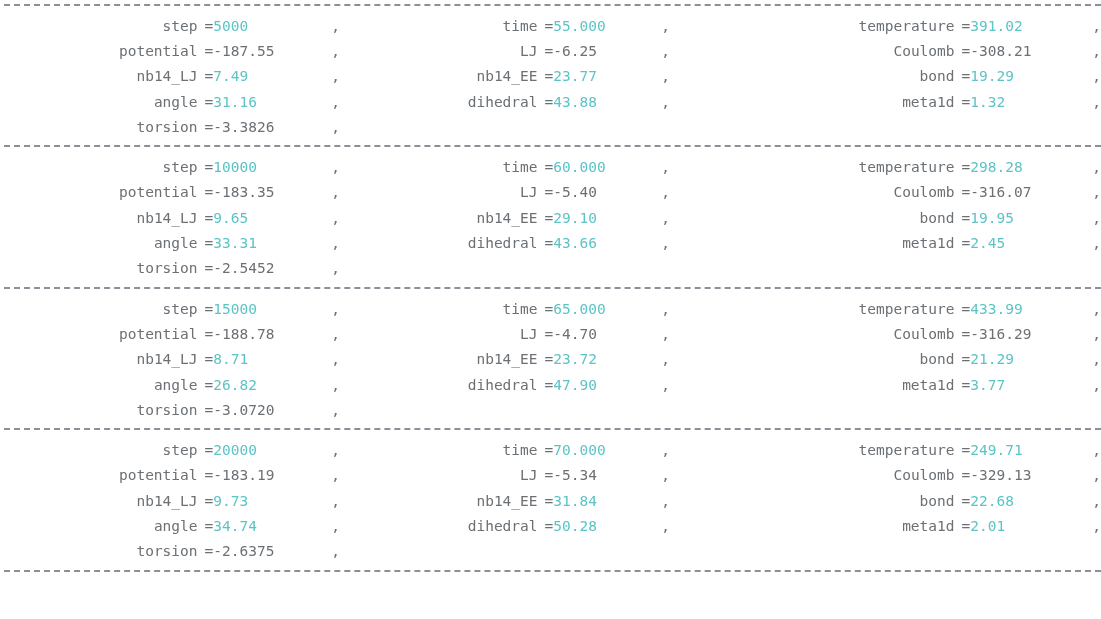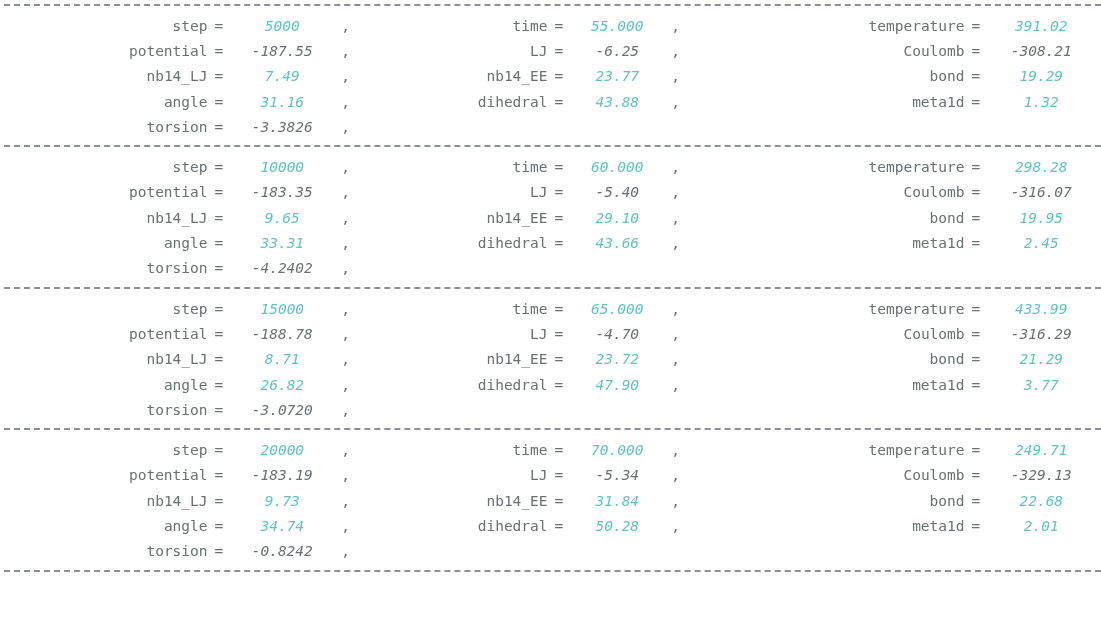--- a/index.html
+++ b/index.html
@@ -67,36 +67,34 @@
     text-align: right;
     color: #6b7075;
     padding-right: 0px;
   }
   .eq {
     color: #6b7075;
     padding: 0 0 0 7px;
   }
   .value {
     flex: 0 0 auto;
-    text-align: center;
+    text-align: left;
     width: 112px;
     color: #5cc3c6;
-    font-style: italic;
   }
   .value.neg { color: #6b7075; }
   .comma { color: #6b7075; }
 
   .pair.c1 .value { width: 118px; }
   .pair.c2 .value { width: 108px; }
   .pair.c3 .value { width: 122px; }
 
   .blockbody {
     padding-top: 3px;
     padding-bottom: 2px;
-    padding-left: 10px;
   }
 </style>
 </head>
 <body>
 
 <div id="console">
   <div id="console-content">
       <div class="sep">
         <div class="dashline" style="border-top-color: rgb(138, 143, 152);"></div>
       </div>
@@ -108,39 +106,39 @@
         <div class="row"><div class="pair c1"><span class="label">torsion</span><span class="eq">=</span><span class="value neg" style="color: rgb(107, 112, 117);">-3.3826</span><span class="comma">,</span></div><div class="pair c2"></div><div class="pair c3"></div></div>
       </div>
       <div class="sep">
         <div class="dashline" style="border-top-color: rgb(138, 143, 152);"></div>
       </div>
       <div class="blockbody">
         <div class="row"><div class="pair c1"><span class="label">step</span><span class="eq">=</span><span class="value" style="color: rgb(92, 195, 198);">10000</span><span class="comma">,</span></div><div class="pair c2"><span class="label">time</span><span class="eq">=</span><span class="value" style="color: rgb(92, 195, 198);">60.000</span><span class="comma">,</span></div><div class="pair c3"><span class="label">temperature</span><span class="eq">=</span><span class="value" style="color: rgb(92, 195, 198);">298.28</span><span class="comma">,</span></div></div>
         <div class="row"><div class="pair c1"><span class="label">potential</span><span class="eq">=</span><span class="value neg" style="color: rgb(107, 112, 117);">-183.35</span><span class="comma">,</span></div><div class="pair c2"><span class="label">LJ</span><span class="eq">=</span><span class="value neg" style="color: rgb(107, 112, 117);">-5.40</span><span class="comma">,</span></div><div class="pair c3"><span class="label">Coulomb</span><span class="eq">=</span><span class="value neg" style="color: rgb(107, 112, 117);">-316.07</span><span class="comma">,</span></div></div>
         <div class="row"><div class="pair c1"><span class="label">nb14_LJ</span><span class="eq">=</span><span class="value" style="color: rgb(92, 195, 198);">9.65</span><span class="comma">,</span></div><div class="pair c2"><span class="label">nb14_EE</span><span class="eq">=</span><span class="value" style="color: rgb(92, 195, 198);">29.10</span><span class="comma">,</span></div><div class="pair c3"><span class="label">bond</span><span class="eq">=</span><span class="value" style="color: rgb(92, 195, 198);">19.95</span><span class="comma">,</span></div></div>
         <div class="row"><div class="pair c1"><span class="label">angle</span><span class="eq">=</span><span class="value" style="color: rgb(92, 195, 198);">33.31</span><span class="comma">,</span></div><div class="pair c2"><span class="label">dihedral</span><span class="eq">=</span><span class="value" style="color: rgb(92, 195, 198);">43.66</span><span class="comma">,</span></div><div class="pair c3"><span class="label">meta1d</span><span class="eq">=</span><span class="value" style="color: rgb(92, 195, 198);">2.45</span><span class="comma">,</span></div></div>
-        <div class="row"><div class="pair c1"><span class="label">torsion</span><span class="eq">=</span><span class="value neg" style="color: rgb(107, 112, 117);">-4.2402</span><span class="comma">,</span></div><div class="pair c2"></div><div class="pair c3"></div></div>
+        <div class="row"><div class="pair c1"><span class="label">torsion</span><span class="eq">=</span><span class="value neg" style="color: rgb(107, 112, 117);">-2.5452</span><span class="comma">,</span></div><div class="pair c2"></div><div class="pair c3"></div></div>
       </div>
       <div class="sep">
         <div class="dashline" style="border-top-color: rgb(138, 143, 152);"></div>
       </div>
       <div class="blockbody">
         <div class="row"><div class="pair c1"><span class="label">step</span><span class="eq">=</span><span class="value" style="color: rgb(92, 195, 198);">15000</span><span class="comma">,</span></div><div class="pair c2"><span class="label">time</span><span class="eq">=</span><span class="value" style="color: rgb(92, 195, 198);">65.000</span><span class="comma">,</span></div><div class="pair c3"><span class="label">temperature</span><span class="eq">=</span><span class="value" style="color: rgb(92, 195, 198);">433.99</span><span class="comma">,</span></div></div>
         <div class="row"><div class="pair c1"><span class="label">potential</span><span class="eq">=</span><span class="value neg" style="color: rgb(107, 112, 117);">-188.78</span><span class="comma">,</span></div><div class="pair c2"><span class="label">LJ</span><span class="eq">=</span><span class="value neg" style="color: rgb(107, 112, 117);">-4.70</span><span class="comma">,</span></div><div class="pair c3"><span class="label">Coulomb</span><span class="eq">=</span><span class="value neg" style="color: rgb(107, 112, 117);">-316.29</span><span class="comma">,</span></div></div>
         <div class="row"><div class="pair c1"><span class="label">nb14_LJ</span><span class="eq">=</span><span class="value" style="color: rgb(92, 195, 198);">8.71</span><span class="comma">,</span></div><div class="pair c2"><span class="label">nb14_EE</span><span class="eq">=</span><span class="value" style="color: rgb(92, 195, 198);">23.72</span><span class="comma">,</span></div><div class="pair c3"><span class="label">bond</span><span class="eq">=</span><span class="value" style="color: rgb(92, 195, 198);">21.29</span><span class="comma">,</span></div></div>
         <div class="row"><div class="pair c1"><span class="label">angle</span><span class="eq">=</span><span class="value" style="color: rgb(92, 195, 198);">26.82</span><span class="comma">,</span></div><div class="pair c2"><span class="label">dihedral</span><span class="eq">=</span><span class="value" style="color: rgb(92, 195, 198);">47.90</span><span class="comma">,</span></div><div class="pair c3"><span class="label">meta1d</span><span class="eq">=</span><span class="value" style="color: rgb(92, 195, 198);">3.77</span><span class="comma">,</span></div></div>
         <div class="row"><div class="pair c1"><span class="label">torsion</span><span class="eq">=</span><span class="value neg" style="color: rgb(107, 112, 117);">-3.0720</span><span class="comma">,</span></div><div class="pair c2"></div><div class="pair c3"></div></div>
       </div>
       <div class="sep">
         <div class="dashline" style="border-top-color: rgb(138, 143, 152);"></div>
       </div>
       <div class="blockbody">
         <div class="row"><div class="pair c1"><span class="label">step</span><span class="eq">=</span><span class="value" style="color: rgb(92, 195, 198);">20000</span><span class="comma">,</span></div><div class="pair c2"><span class="label">time</span><span class="eq">=</span><span class="value" style="color: rgb(92, 195, 198);">70.000</span><span class="comma">,</span></div><div class="pair c3"><span class="label">temperature</span><span class="eq">=</span><span class="value" style="color: rgb(92, 195, 198);">249.71</span><span class="comma">,</span></div></div>
         <div class="row"><div class="pair c1"><span class="label">potential</span><span class="eq">=</span><span class="value neg" style="color: rgb(107, 112, 117);">-183.19</span><span class="comma">,</span></div><div class="pair c2"><span class="label">LJ</span><span class="eq">=</span><span class="value neg" style="color: rgb(107, 112, 117);">-5.34</span><span class="comma">,</span></div><div class="pair c3"><span class="label">Coulomb</span><span class="eq">=</span><span class="value neg" style="color: rgb(107, 112, 117);">-329.13</span><span class="comma">,</span></div></div>
         <div class="row"><div class="pair c1"><span class="label">nb14_LJ</span><span class="eq">=</span><span class="value" style="color: rgb(92, 195, 198);">9.73</span><span class="comma">,</span></div><div class="pair c2"><span class="label">nb14_EE</span><span class="eq">=</span><span class="value" style="color: rgb(92, 195, 198);">31.84</span><span class="comma">,</span></div><div class="pair c3"><span class="label">bond</span><span class="eq">=</span><span class="value" style="color: rgb(92, 195, 198);">22.68</span><span class="comma">,</span></div></div>
         <div class="row"><div class="pair c1"><span class="label">angle</span><span class="eq">=</span><span class="value" style="color: rgb(92, 195, 198);">34.74</span><span class="comma">,</span></div><div class="pair c2"><span class="label">dihedral</span><span class="eq">=</span><span class="value" style="color: rgb(92, 195, 198);">50.28</span><span class="comma">,</span></div><div class="pair c3"><span class="label">meta1d</span><span class="eq">=</span><span class="value" style="color: rgb(92, 195, 198);">2.01</span><span class="comma">,</span></div></div>
-        <div class="row"><div class="pair c1"><span class="label">torsion</span><span class="eq">=</span><span class="value neg" style="color: rgb(107, 112, 117);">-0.8242</span><span class="comma">,</span></div><div class="pair c2"></div><div class="pair c3"></div></div>
+        <div class="row"><div class="pair c1"><span class="label">torsion</span><span class="eq">=</span><span class="value neg" style="color: rgb(107, 112, 117);">-2.6375</span><span class="comma">,</span></div><div class="pair c2"></div><div class="pair c3"></div></div>
       </div>
       <div class="sep">
         <div class="dashline" style="border-top-color: rgb(138, 143, 152);"></div>
       </div>
     </div>
 </div>
 
 </body></html>

